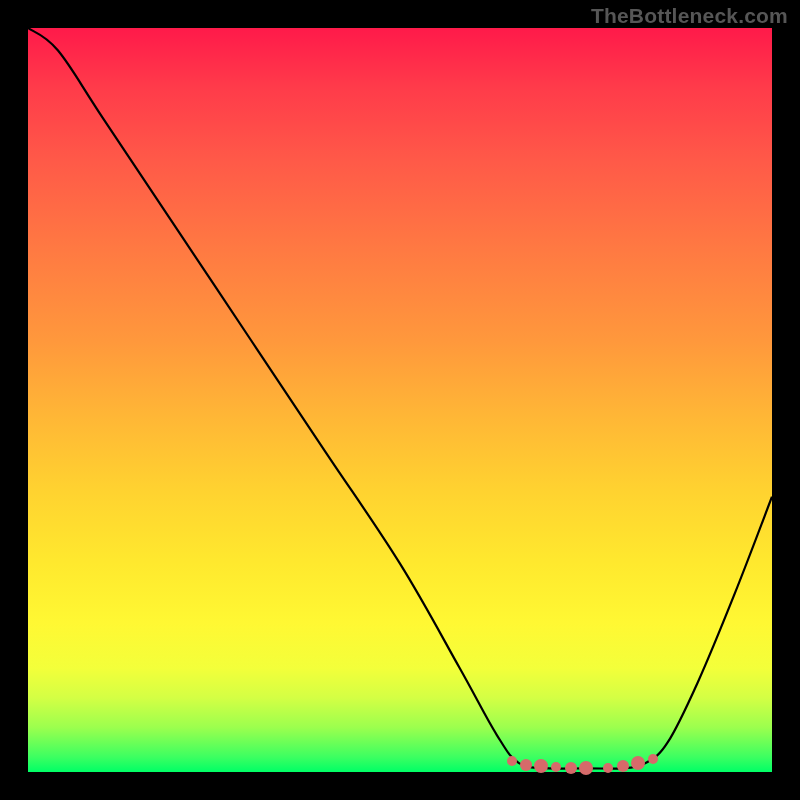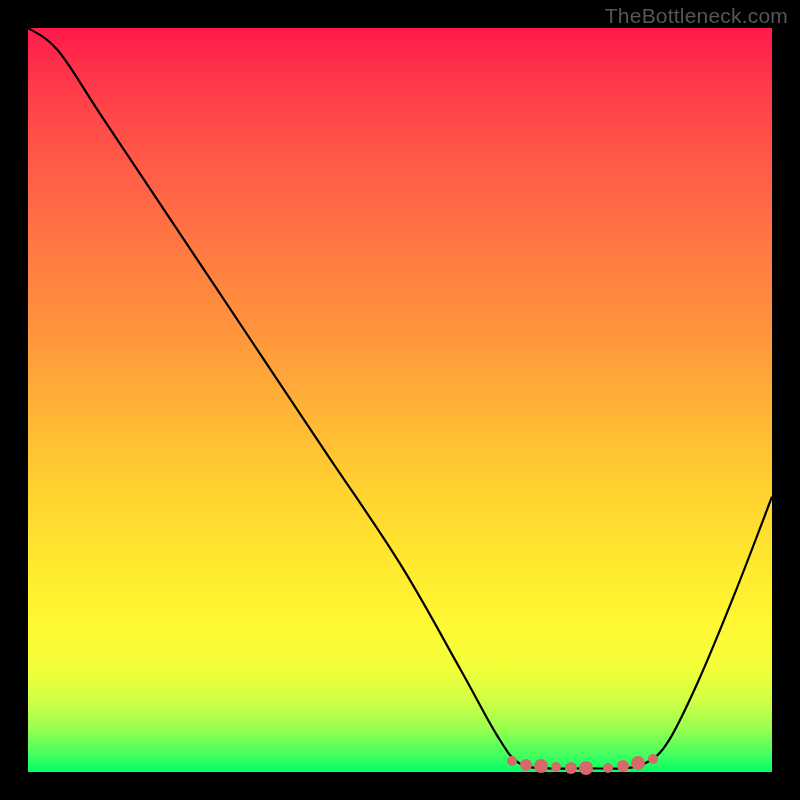--- a/index.html
+++ b/index.html
@@ -4,21 +4,21 @@
 <style>
   * { margin: 0; padding: 0; box-sizing: border-box; }
   html, body { width: 800px; height: 800px; background: #000; overflow: hidden; }
   .frame { position: relative; width: 800px; height: 800px; background: #000; }
   .attribution {
     position: absolute;
     top: 4px;
     right: 12px;
     font-family: Arial, Helvetica, sans-serif;
     font-size: 21px;
-    font-weight: normal;
+    font-weight: bold;
     color: #565656;
     letter-spacing: 0.2px;
   }
   .plot {
     position: absolute;
     left: 28px;
     top: 28px;
     width: 744px;
     height: 744px;
   }

